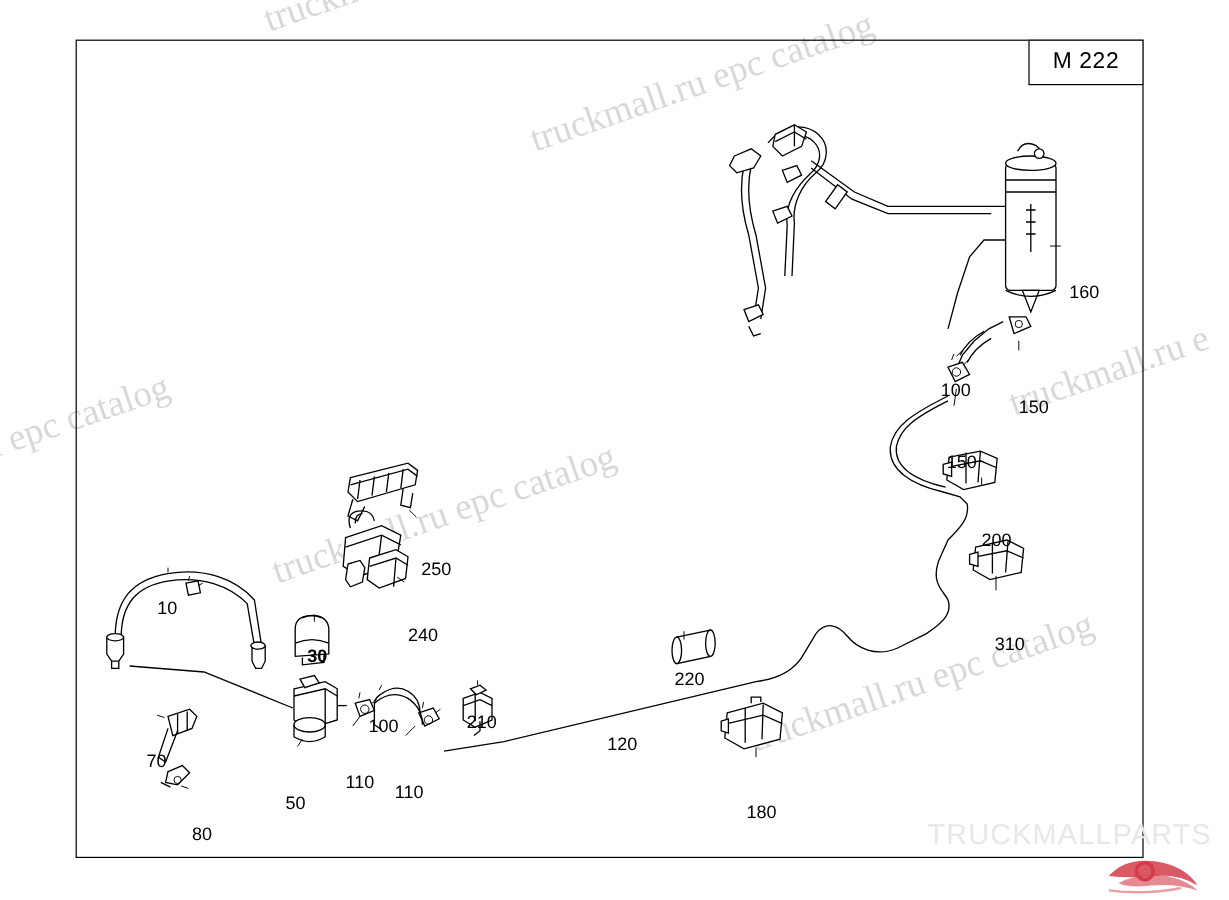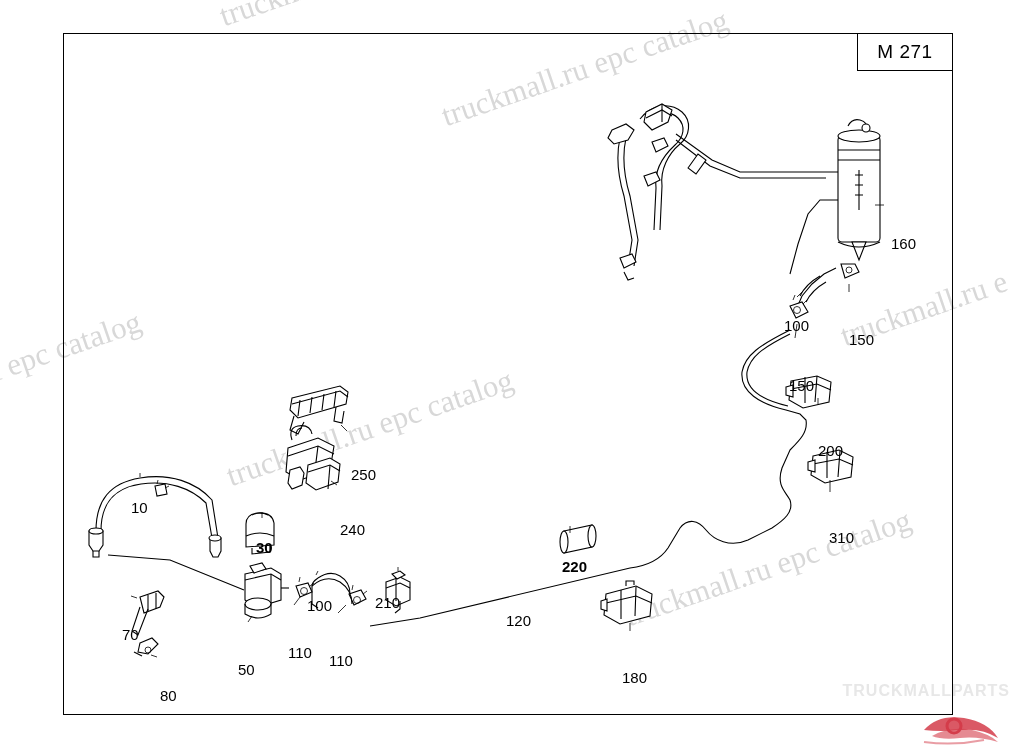--- a/index.html
+++ b/index.html
@@ -73,22 +73,22 @@
     position: absolute;
     right: 8px;
     bottom: 8px;
     width: 170px;
     height: 60px;
   }
   .logo-text {
     position: absolute;
     right: 6px;
     top: 0px;
-    font-size: 16px;
-    font-weight: bold;
+    font-size: 24px;
+    font-weight: normal;
     color: #e7e7e7;
     letter-spacing: 1px;
     font-family: "Liberation Sans", sans-serif;
   }
   svg { display: block; }
   .dwg {
     position: absolute;
     left: 0; top: 0;
     width: 1024px; height: 750px;
     pointer-events: none;
@@ -107,21 +107,21 @@
       <div class="wm" style="left: 215px; top: 0px; font-size: 31px; transform: rotate(-19deg); transform-origin: left top;">truckmall.ru epc catalog</div>
       <div class="wm" style="left: 437px; top: 100px; font-size: 31px; transform: rotate(-19deg); transform-origin: left top;">truckmall.ru epc catalog</div>
       <div class="wm" style="left: -14px; top: 355px; font-size: 31px; transform: rotate(-19deg); transform-origin: left top;">l epc catalog</div>
       <div class="wm" style="left: 836px; top: 320px; font-size: 31px; transform: rotate(-19deg); transform-origin: left top;">truckmall.ru e</div>
       <div class="wm" style="left: 222px; top: 460px; font-size: 31px; transform: rotate(-19deg); transform-origin: left top;">truckmall.ru epc catalog</div>
       <div class="wm" style="left: 620px; top: 600px; font-size: 31px; transform: rotate(-19deg); transform-origin: left top;">truckmall.ru epc catalog</div>
     </div>
 
   <div class="frame">
     <div class="code-box">
-      <span>M 271</span>
+      <span>M 222</span>
     </div>
   </div>
 
   <svg class="dwg" viewBox="0 0 1024 750">
 
     <g>
       <rect class="sf" x="838" y="136" width="42" height="106" rx="4"></rect>
       <path class="s" d="M838 150 h42"></path>
       <path class="s" d="M838 160 h42"></path>
       <ellipse class="sf" cx="859" cy="136" rx="21" ry="6"></ellipse>
@@ -347,22 +347,22 @@
       <div class="lbl" style="left: 288px; top: 612px;">110</div>
       <div class="lbl" style="left: 329px; top: 620px;">110</div>
       <div class="lbl" style="left: 506px; top: 580px; text-align: center;">120</div>
       <div class="lbl" style="left: 784px; top: 285px;">100</div>
       <div class="lbl" style="left: 849px; top: 299px;">150</div>
       <div class="lbl" style="left: 789px; top: 345px;">150</div>
       <div class="lbl" style="left: 891px; top: 203px;">160</div>
       <div class="lbl" style="left: 622px; top: 637px;">180</div>
       <div class="lbl" style="left: 829px; top: 497px;">310</div>
       <div class="lbl" style="left: 818px; top: 410px;">200</div>
-      <div class="lbl" style="left: 375px; top: 562px;">210</div>
-      <div class="lbl" style="left: 562px; top: 526px; font-weight: bold;">220</div>
+      <div class="lbl" style="left: 389px; top: 562px;">210</div>
+      <div class="lbl" style="left: 562px; top: 526px;">220</div>
       <div class="lbl" style="left: 340px; top: 489px;">240</div>
       <div class="lbl" style="left: 351px; top: 434px;">250</div>
     </div>
 
   <div class="logo">
     <div class="logo-text">TRUCKMALLPARTS</div>
     <svg width="170" height="48" viewBox="0 0 170 48" style="position:absolute;right:0;top:18px;">
       <g>
         <path d="M78 30 q14 -16 40 -12 q24 4 34 20 q-16 -10 -36 -8 q-22 2 -38 0 z" fill="#d43c4a" opacity="0.85"></path>
         <path d="M86 36 q18 -10 40 -6 q18 4 26 12 q-20 -6 -38 -4 q-18 2 -28 -2 z" fill="#d43c4a" opacity="0.6"></path>

